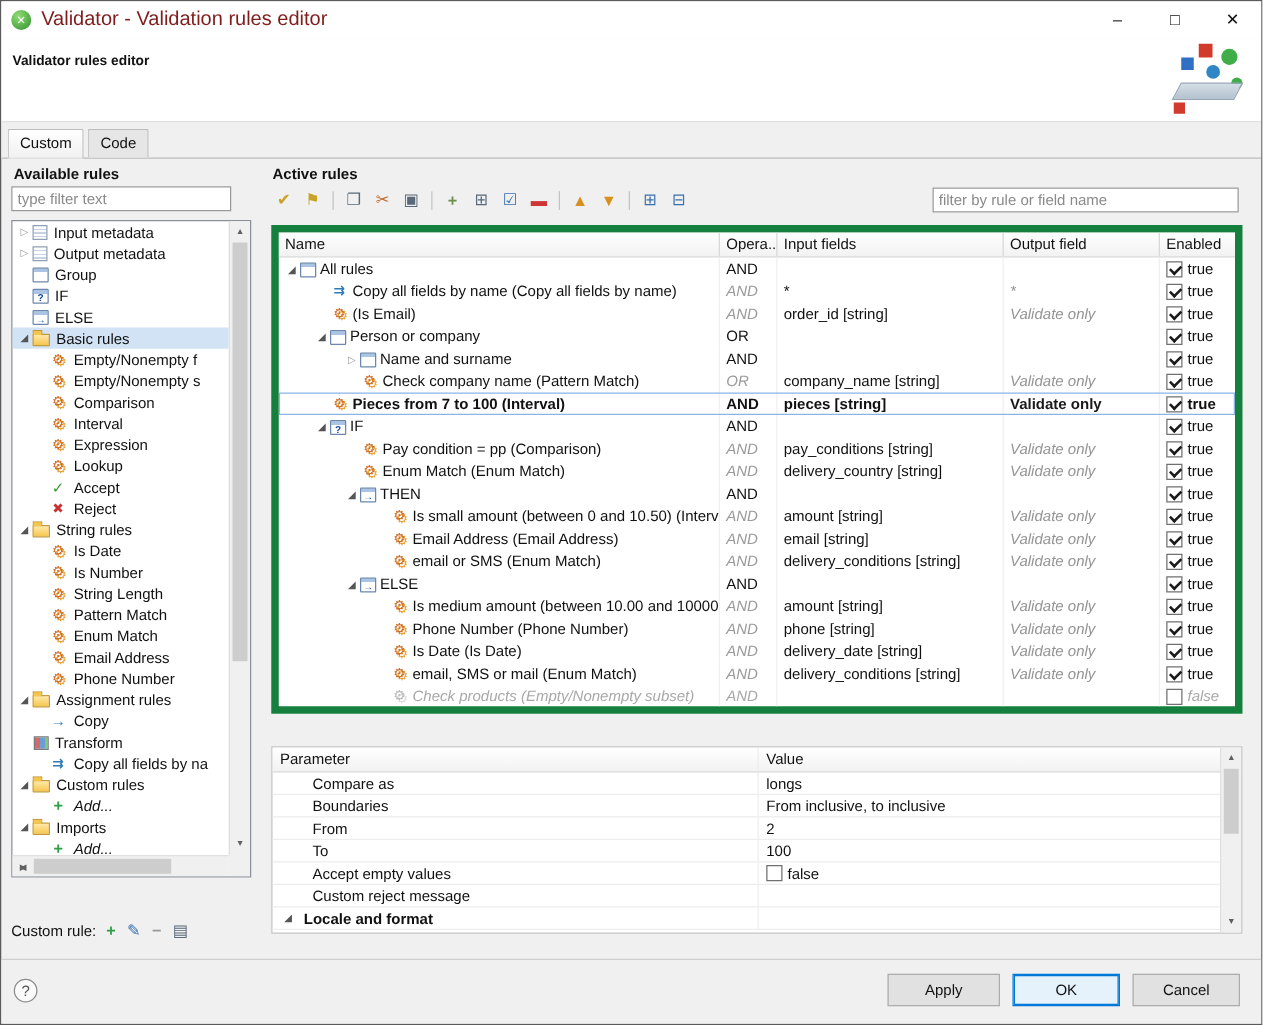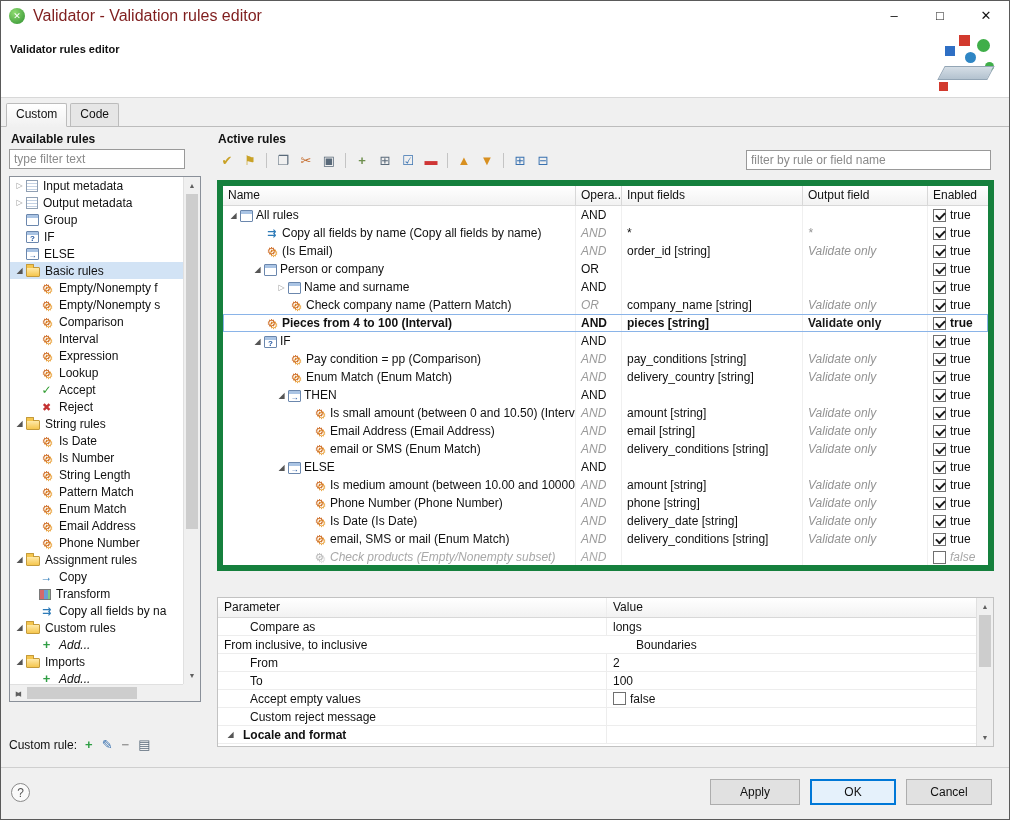--- a/index.html
+++ b/index.html
@@ -269,21 +269,21 @@
         <div class="tree-row" style="padding-left: 3px;">
           <span class="twisty exp">◢</span>
           <span class="ico ico-folder"></span>
           <span class="tree-label">Assignment rules</span>
         </div>
         <div class="tree-row" style="padding-left: 16px;">
           <span class="twisty"></span>
           <span class="ico ico-copy">→</span>
           <span class="tree-label">Copy</span>
         </div>
-        <div class="tree-row" style="padding-left: 16px;">
+        <div class="tree-row" style="padding-left: 4px;">
           <span class="twisty"></span>
           <span class="ico ico-transform"></span>
           <span class="tree-label">Transform</span>
         </div>
         <div class="tree-row" style="padding-left: 16px;">
           <span class="twisty"></span>
           <span class="ico ico-copyall">⇉</span>
           <span class="tree-label">Copy all fields by na</span>
         </div>
         <div class="tree-row" style="padding-left: 3px;">
@@ -442,21 +442,21 @@
           <div class="rt-c w-out">Validate only</div>
           <div class="rt-c w-en">
             <span class="cb checked"></span>
             <span>true</span>
           </div>
         </div>
         <div class="rt-row sel">
           <div class="rt-c w-name" style="padding-left: 28px;">
             <span class="twisty"></span>
             <span class="ico ico-gear">⚙</span>
-            <span>Pieces from 4 to 100 (Interval)</span>
+            <span>Pieces from 7 to 100 (Interval)</span>
           </div>
           <div class="rt-c w-op">AND</div>
           <div class="rt-c w-in">pieces [string]</div>
           <div class="rt-c w-out">Validate only</div>
           <div class="rt-c w-en">
             <span class="cb checked"></span>
             <span>true</span>
           </div>
         </div>
         <div class="rt-row">
@@ -652,25 +652,25 @@
     <div class="pt-body">
         <div class="pt-row">
           <div class="pt-c pw-name">
             <span class="pname">Compare as</span>
           </div>
           <div class="pt-c pw-val">
             <span>longs</span>
           </div>
         </div>
         <div class="pt-row">
+          <div class="pt-c pw-name">
+            <span class="pname">Boundaries</span>
+          </div>
           <div class="pt-c pw-val">
             <span>From inclusive, to inclusive</span>
-          </div>
-          <div class="pt-c pw-name">
-            <span class="pname">Boundaries</span>
           </div>
         </div>
         <div class="pt-row">
           <div class="pt-c pw-name">
             <span class="pname">From</span>
           </div>
           <div class="pt-c pw-val">
             <span>2</span>
           </div>
         </div>

